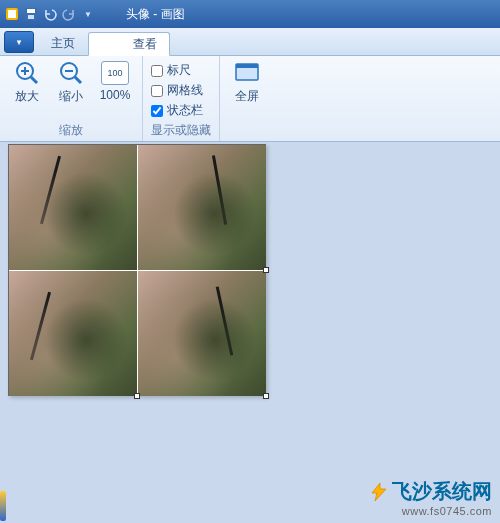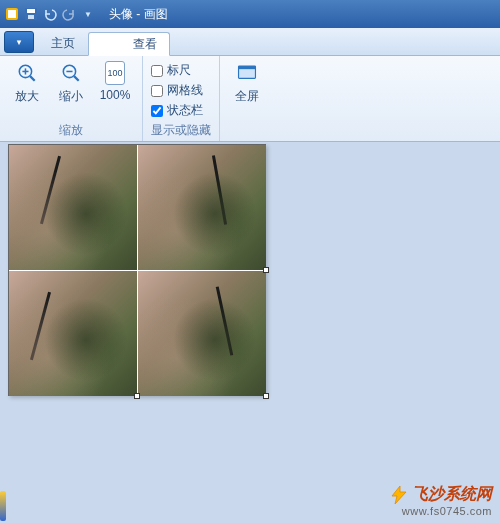--- a/index.html
+++ b/index.html
@@ -1,32 +1,32 @@
 <!DOCTYPE html>
 <html><head>
 <meta charset="utf-8">
 <style>
   * { margin: 0; padding: 0; box-sizing: border-box; font-family: "Microsoft YaHei", sans-serif; }
   body { width: 500px; height: 523px; background: #fff; position: relative; overflow: hidden; }
 
   .titlebar { height: 28px; background: linear-gradient(to bottom, #4a80c0, #2b5fa8); display: flex; align-items: center; padding-left: 4px; color: #fff; font-size: 12px; }
   .titlebar .qat-icon { width: 16px; height: 16px; margin-right: 3px; display: inline-flex; align-items: center; justify-content: center; }
-  .titlebar .title-text { margin-left: 10px; }
+  .titlebar .title-text { margin-left: 27px; }
 
   .menubar { height: 28px; background: linear-gradient(to bottom, #e8f0fb, #cfe0f4); border-bottom: 1px solid #9db9d9; display: flex; align-items: flex-end; }
   .menubar .app-btn { width: 30px; height: 22px; margin: 0 4px 2px 4px; background: linear-gradient(to bottom,#3e82d4,#1c5aa8); border: 1px solid #16508f; border-radius: 3px; display: flex; align-items: center; justify-content: center; color: #fff; font-size: 10px; }
   .menubar .tab { height: 24px; padding: 0 12px; font-size: 12px; color: #2b4f7c; display: flex; align-items: center; border: 1px solid transparent; border-bottom: none; }
   .menubar .tab.active { background: #fff; border: 1px solid #9db9d9; border-bottom: 1px solid #fff; border-top-left-radius: 3px; border-top-right-radius: 3px; position: relative; top: 1px; padding-left: 44px; }
 
   .ribbon { height: 86px; background: linear-gradient(to bottom,#f5f9fe,#e2ecf8); border-bottom: 1px solid #9db9d9; display: flex; }
   .ribbon-group { border-right: 1px solid #c0d2ea; padding: 4px 8px 2px 8px; display: flex; flex-direction: column; justify-content: space-between; }
   .ribbon-group .group-content { display: flex; align-items: flex-start; gap: 6px; }
   .ribbon-group .group-label { text-align: center; font-size: 12px; color: #5b7ba8; padding-top: 2px; }
   .big-btn { width: 38px; text-align: center; font-size: 12px; color: #2b4f7c; display: flex; flex-direction: column; align-items: center; gap: 2px; }
-  .big-btn .icon { width: 20px; height: 26px; display: flex; align-items: center; justify-content: center; }
+  .big-btn .icon { width: 28px; height: 26px; display: flex; align-items: center; justify-content: center; }
   .pct-btn { width: 38px; }
   .pct-btn .pct-box { width: 28px; height: 24px; border: 1px solid #7ea2cc; border-radius: 3px; background: #fff; display: flex; align-items: center; justify-content: center; font-size: 9px; color: #2b4f7c; }
 
   .check-list { display: flex; flex-direction: column; gap: 3px; padding-top: 2px; }
   .check-item { display: flex; align-items: center; gap: 4px; font-size: 12px; color: #2b4f7c; }
   .check-item input { width: 12px; height: 12px; }
 
   .canvas-area { position: absolute; top: 142px; left: 0; right: 0; bottom: 0; background: #c9d8ec; }
   .canvas { position: absolute; top: 2px; left: 8px; width: 258px; height: 252px; background: #fff; border: 1px solid #666; box-shadow: 2px 2px 4px rgba(0,0,0,0.2); }
   .canvas .img-cell { position: absolute; width: 128px; height: 125px; background: linear-gradient(135deg,#c8a89a 0%, #8a7960 40%, #5b6a42 70%, #3d4a2e 100%); overflow: hidden; }
@@ -35,21 +35,21 @@
   .c1 { top: 0; left: 0; }
   .c2 { top: 0; left: 129px; }
   .c3 { top: 126px; left: 0; }
   .c4 { top: 126px; left: 129px; }
   .handle { position: absolute; width: 6px; height: 6px; background: #fff; border: 1px solid #333; }
 
   .arrow-svg { position: absolute; top: 380px; left: 240px; pointer-events: none; }
 
   .watermark { position: absolute; bottom: 6px; right: 8px; text-align: right; }
   .watermark .wm-icon { display: flex; align-items: center; justify-content: flex-end; gap: 2px; }
-  .watermark .wm-name { font-size: 16px; font-weight: bold; color: #c2410c; font-style: italic; }
+  .watermark .wm-name { font-size: 20px; font-weight: bold; color: #0369a1; }
   .watermark .wm-url { font-size: 11px; color: #666; letter-spacing: 0.5px; }
 
   .vstrip { position: absolute; left: 0; bottom: 2px; width: 6px; height: 30px; background: linear-gradient(to bottom, #ffcc33, #3366cc); border-radius: 2px; }
 </style>
 </head>
 <body>
 
 <div class="titlebar">
   <span class="qat-icon">
     <svg width="14" height="14" viewBox="0 0 14 14">

